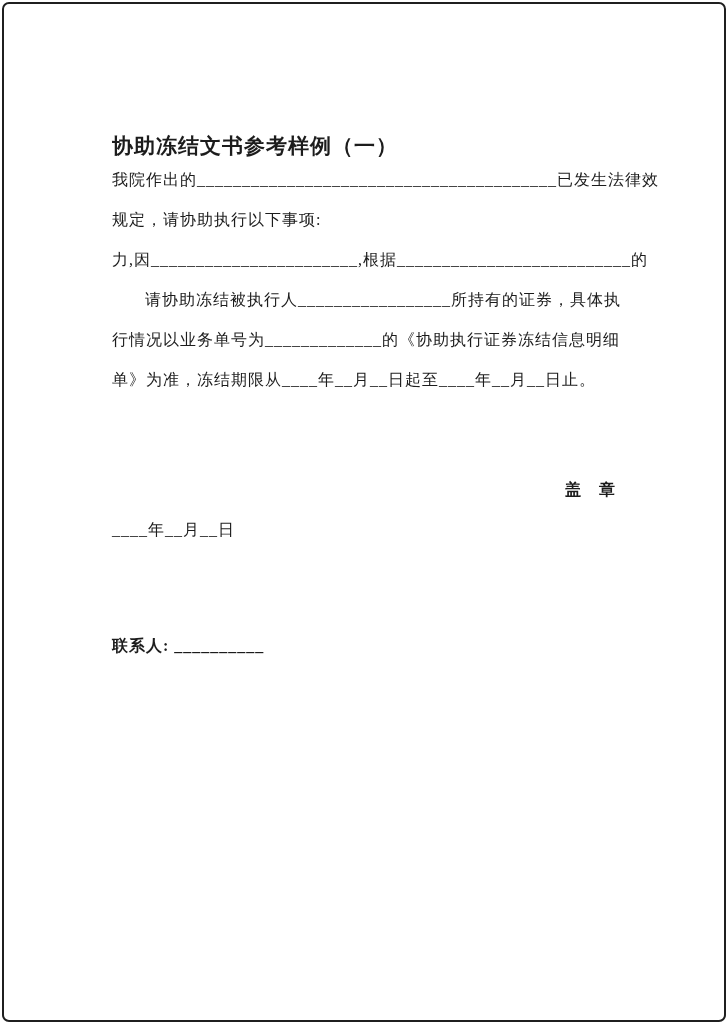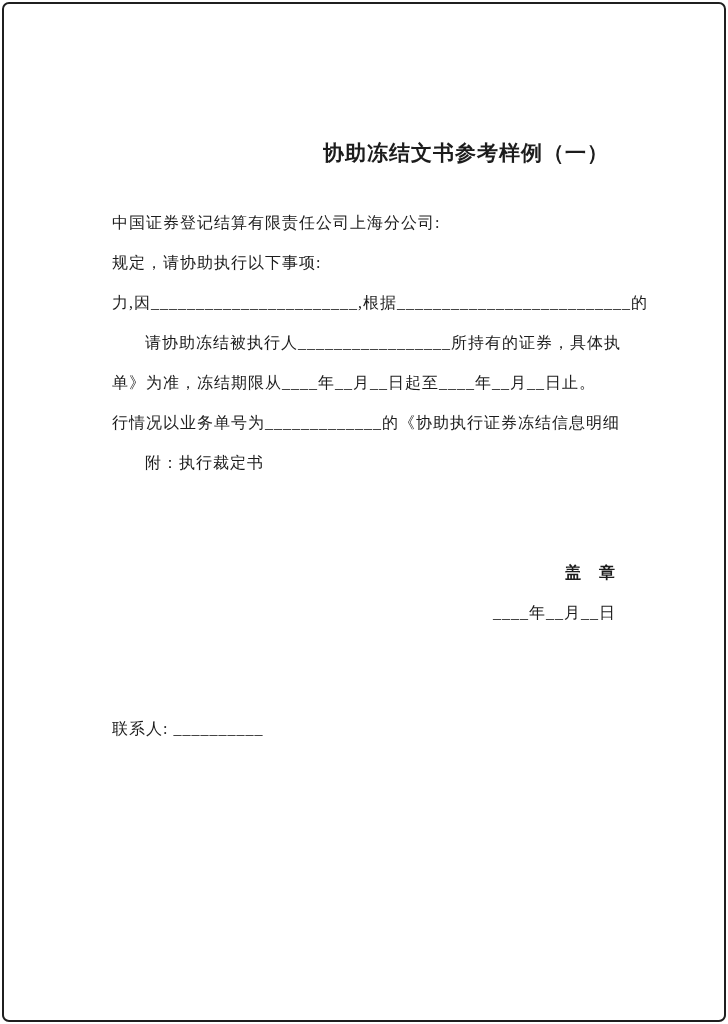--- a/index.html
+++ b/index.html
@@ -19,61 +19,60 @@
   }
   .doc {
     position: relative;
     width: 504px;
     margin-left: 112px;
     padding-top: 132px;
   }
   .doc-title {
     font-size: 21px;
     font-weight: bold;
-    text-align: right;
+    text-align: left;
     line-height: 28px;
     letter-spacing: 1px;
-    margin: 7px;
+    margin: 0;
   }
   .line {
     font-size: 16px;
     line-height: 40px;
     letter-spacing: 1px;
     white-space: nowrap;
   }
   .indent { text-indent: 33px; }
   .salutation { margin-top: 36px; }
   .seal-row { margin-top: 70px; text-align: right; font-weight: bold; }
-  .date-row { text-align: right; }
-  .contact-first { margin-top: 76px; }
+  .date-row { }
+  .contact-first { margin-top: 76px; font-weight: bold; }
 </style>
 </head>
 <body>
 
 <div class="page-frame"></div>
 
 <div class="doc">
 
   <h1 class="doc-title">协助冻结文书参考样例（一）</h1>
 
-  <div class="line salutation">中国证券登记结算有限责任公司上海分公司:</div>
 
 
+  <div class="line">我院作出的________________________________________已发生法律效</div>
 
   <div class="line">规定，请协助执行以下事项:</div>
 
   <div class="line">力,因_______________________,根据__________________________的</div>
 
   <div class="line indent">请协助冻结被执行人_________________所持有的证券，具体执</div>
 
+  <div class="line">行情况以业务单号为_____________的《协助执行证券冻结信息明细</div>
+
   <div class="line">单》为准，冻结期限从____年__月__日起至____年__月__日止。</div>
 
-  <div class="line">行情况以业务单号为_____________的《协助执行证券冻结信息明细</div>
-
-  <div class="line indent">附：执行裁定书</div>
 
   <div class="line seal-row">盖　章</div>
 
   <div class="line date-row">____年__月__日</div>
 
   <div class="line contact-first">联系人: __________</div>
 
 
 
 </div>

